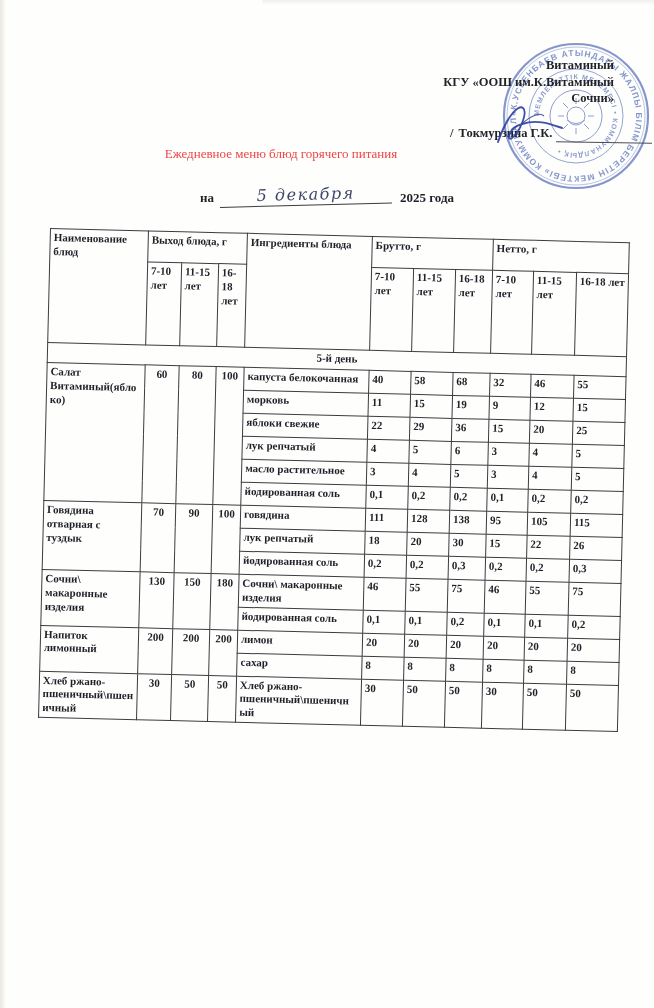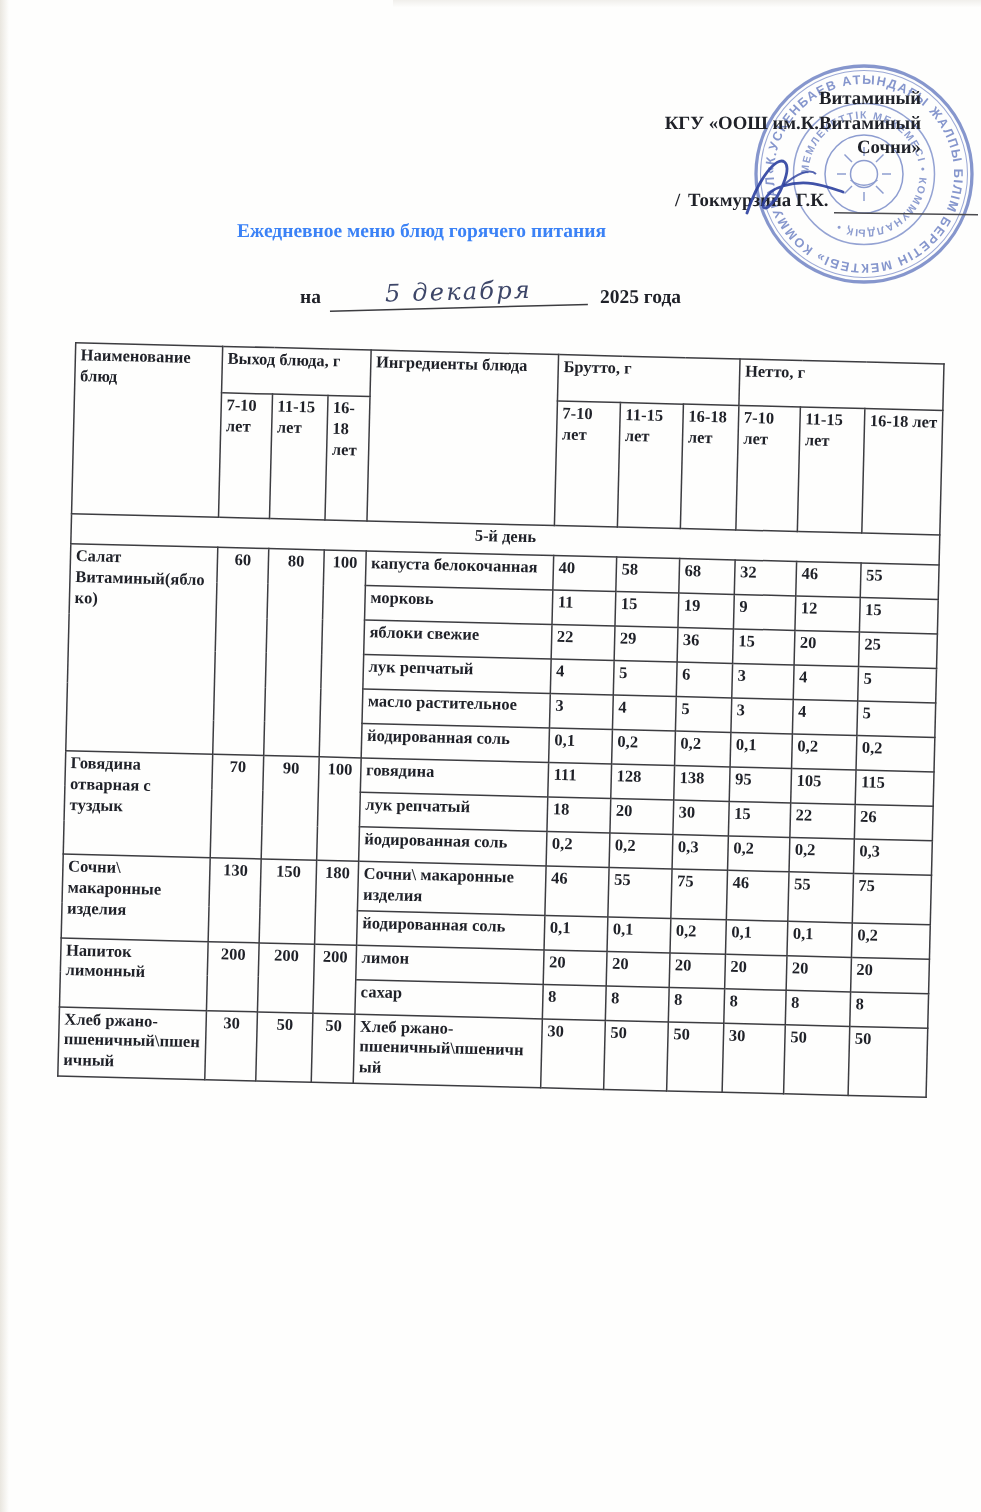--- a/index.html
+++ b/index.html
@@ -41,21 +41,21 @@
 
   
   .stamp{position:absolute;left:500px;top:40px;width:152px;height:152px;opacity:.78;}
 
   
   .signature{position:absolute;left:492px;top:98px;width:80px;height:52px;}
 
   
   .title{
     position:absolute;top:145px;left:0;width:562px;text-align:center;
-    font-weight:bold;font-size:13px;line-height:17px;color:#3b82f6;
+    font-weight:normal;font-size:13px;line-height:17px;color:#ef4444;
   }
   .date-row{
     position:absolute;top:187px;left:0;width:654px;text-align:center;
     font-weight:bold;font-size:13px;color:#1f2128;
   }
   .date-line{
     display:inline-block;width:172px;border-bottom:1.7px solid #3c3c40;
     font-weight:normal;font-style:italic;
     font-family:"DejaVu Serif",serif;
     font-size:16px;color:#3d4668;letter-spacing:1.5px;

